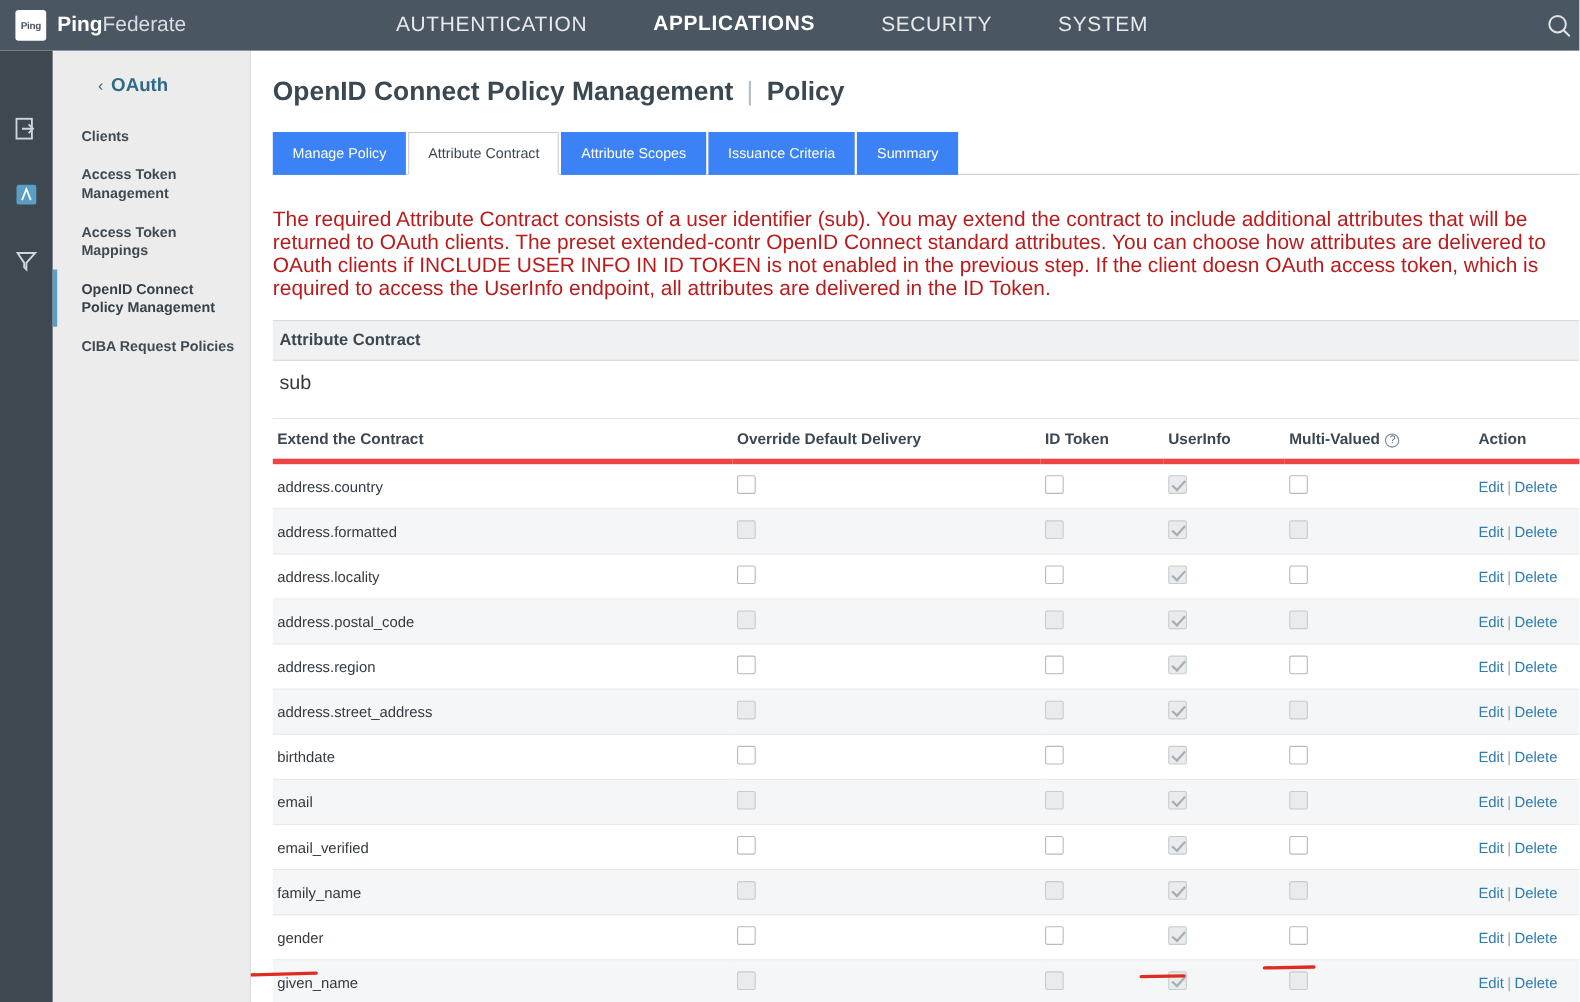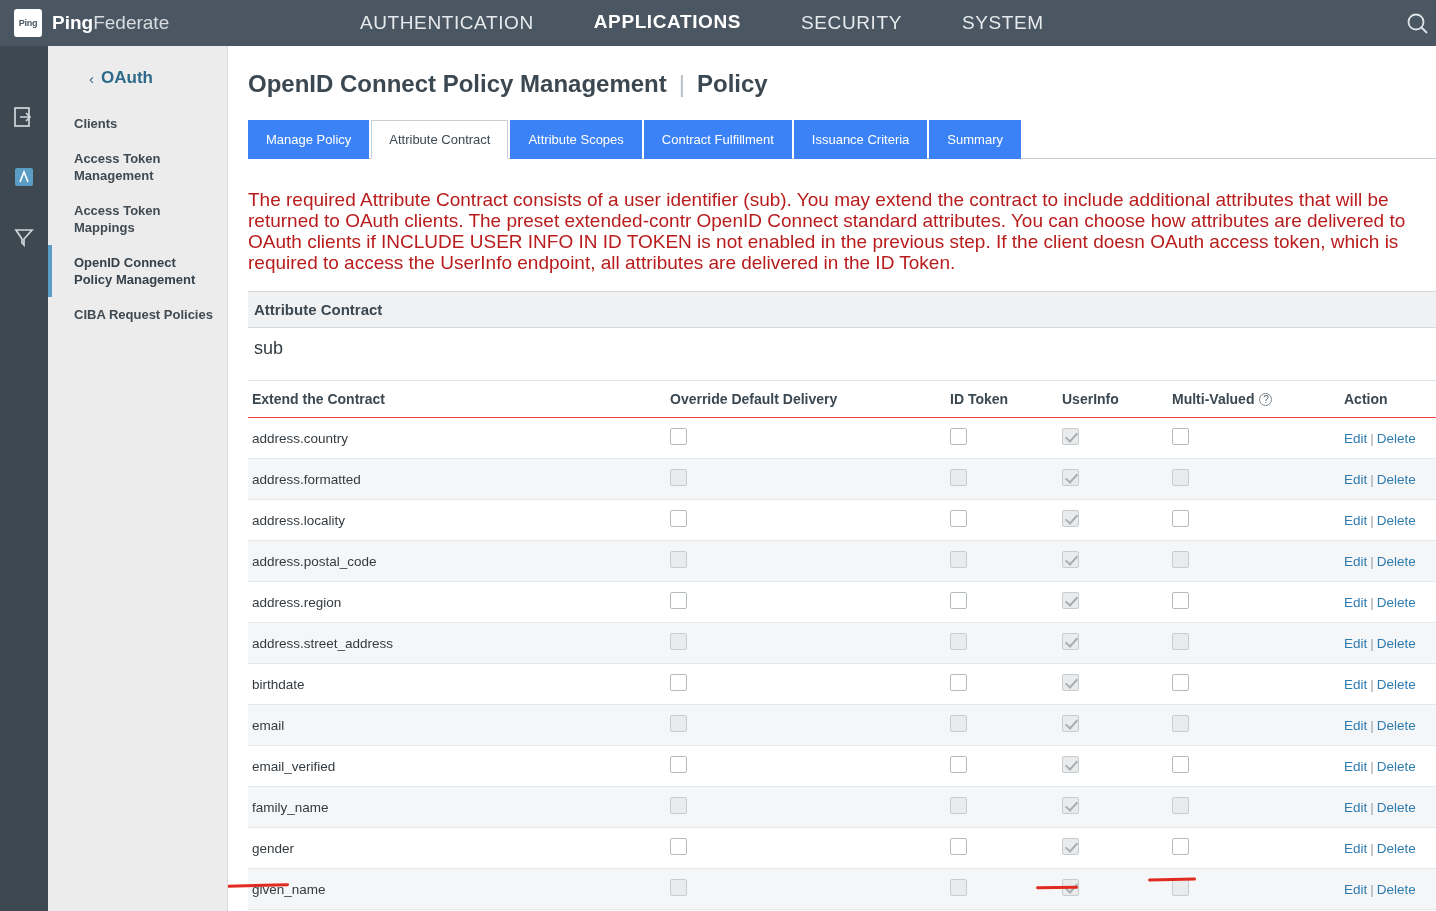--- a/index.html
+++ b/index.html
@@ -216,21 +216,21 @@
     width: 1216px;
     border-collapse: collapse;
     font-size: 13.5px;
   }
   table.contract th {
     text-align: left;
     font-size: 14px;
     font-weight: bold;
     color: #3b4851;
     padding: 10px 4px 10px 4px;
-    border-bottom: 1px solid #ef4444;
+    border-bottom: 5px solid #ef4444;
     white-space: nowrap;
   }
   table.contract td {
     padding: 10px 4px;
     border-bottom: 1px solid #e6e9eb;
     color: #333b41;
     vertical-align: middle;
   }
   table.contract tr.odd td { background: #f5f6f7; }
 
@@ -361,21 +361,20 @@
     <h1 class="page-title">
       <span>OpenID Connect Policy Management</span>
       <span class="divider">|</span>
       <span class="sub">Policy</span>
     </h1>
 
     <div class="tabs">
       <div class="tab">Manage Policy</div>
       <div class="tab active">Attribute Contract</div>
       <div class="tab">Attribute Scopes</div>
-      <div class="tab">Contract Fulfillment</div>
       <div class="tab">Issuance Criteria</div>
       <div class="tab">Summary</div>
     </div>
 
     <div class="tab-body">
       <p class="intro">The required Attribute Contract consists of a user identifier (sub). You may extend the contract to include additional attributes that will be returned to OAuth clients. The preset extended-contr OpenID Connect standard attributes. You can choose how attributes are delivered to OAuth clients if INCLUDE USER INFO IN ID TOKEN is not enabled in the previous step. If the client doesn OAuth access token, which is required to access the UserInfo endpoint, all attributes are delivered in the ID Token.</p>
 
       <div class="section-head">Attribute Contract</div>
       <div class="sub-value">sub</div>
 

